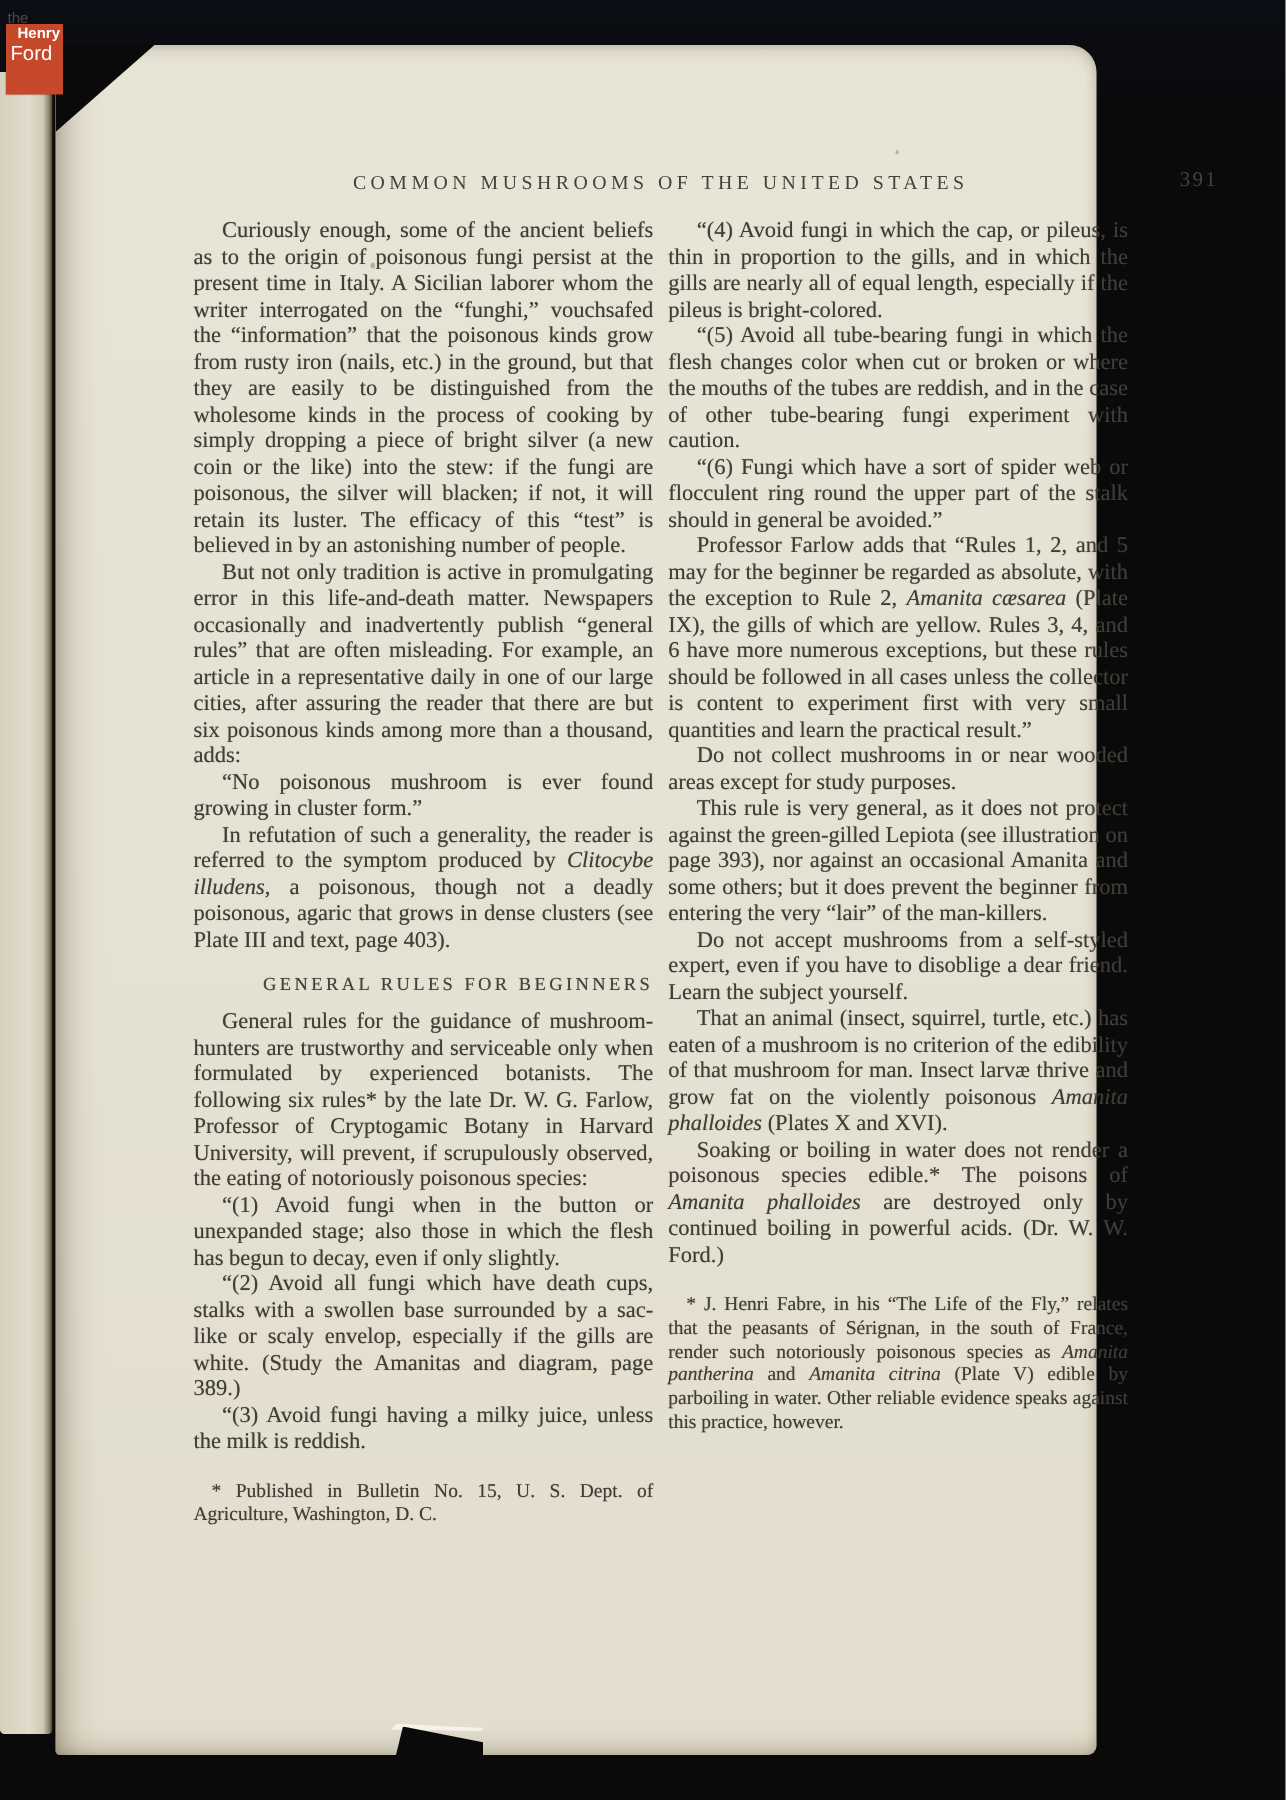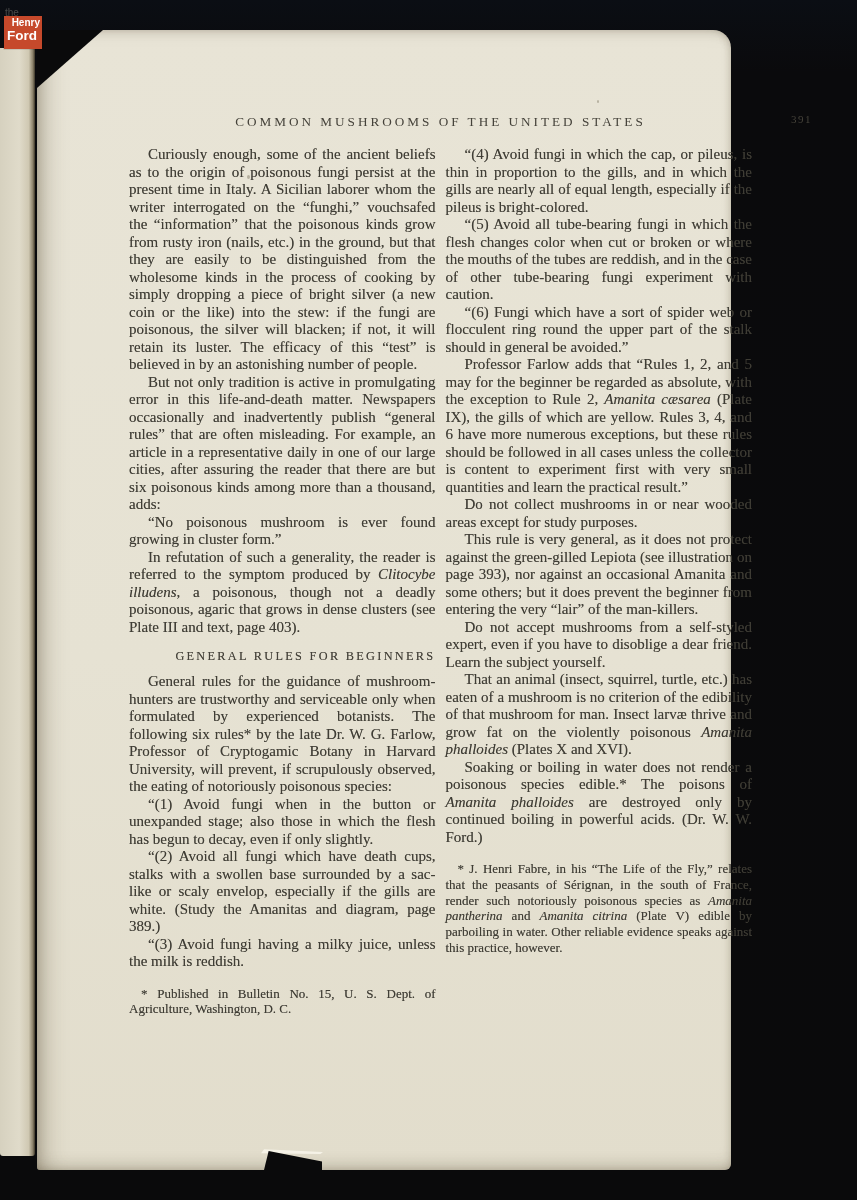--- a/index.html
+++ b/index.html
@@ -39,37 +39,37 @@
     clip-path:polygon(8% 0,100% 55%,100% 100%,0 100%);
   }
   .notch-sliver{
     position:absolute;left:224px;top:1116px;width:62px;height:8px;
     background:rgba(250,248,238,.8);
     clip-path:polygon(5% 40%,100% 75%,96% 100%,0 90%);
   }
   .content{position:absolute;left:92px;top:84px;width:623px;color:#3f3d35;}
   .running-head{position:relative;text-align:center;font-size:13.2px;letter-spacing:3px;
     color:#45423a;white-space:nowrap;}
-  .pagenum{position:absolute;right:-60px;top:-1px;letter-spacing:1.5px;font-size:11px;}
+  .pagenum{position:absolute;right:-60px;top:-1px;letter-spacing:1.5px;font-size:14px;}
   .cols{display:flex;gap:10px;margin-top:16px;}
   .col{width:306.5px;}
   .col p{text-shadow:0 0 .6px rgba(63,61,53,.55);}
   p.body{margin:0;text-align:justify;text-indent:19px;font-size:15px;line-height:17.5px;}
   p.heading{margin:13px 0 9px;text-align:right;font-size:12.3px;letter-spacing:2.3px;
     text-indent:0;color:#45423a;}
   p.footnote{margin:15px 0 0;font-size:13px;line-height:15.8px;text-align:justify;text-indent:12px;}
   em{font-style:italic;}
   
   .logo{position:absolute;left:4px;top:8px;z-index:9;font-family:"Liberation Sans",sans-serif;}
   .logo-the{display:block;color:#4a4a4a;font-size:10px;font-weight:normal;line-height:10px;
     margin:0 0 -2px 1px;}
-  .logo-box{width:38px;height:33px;background:#c6492b;position:relative;
+  .logo-box{width:38px;height:47px;background:#c6492b;position:relative;
     box-shadow:0 0 0 .5px rgba(0,0,0,.2);}
   .logo-henry{position:absolute;right:2px;top:1px;color:#fff;font-weight:bold;font-size:10px;}
-  .logo-ford{position:absolute;left:3px;top:12px;color:#fff;font-weight:bold;font-size:13.5px;}
+  .logo-ford{position:absolute;left:3px;top:12px;color:#fff;font-weight:normal;font-size:13.5px;}
   
   .speck{position:absolute;border-radius:50%;background:rgba(90,80,60,.35);}
 </style>
 </head>
 <body>
 
 <div>
 
   <div class="prev-strip"></div>
 

